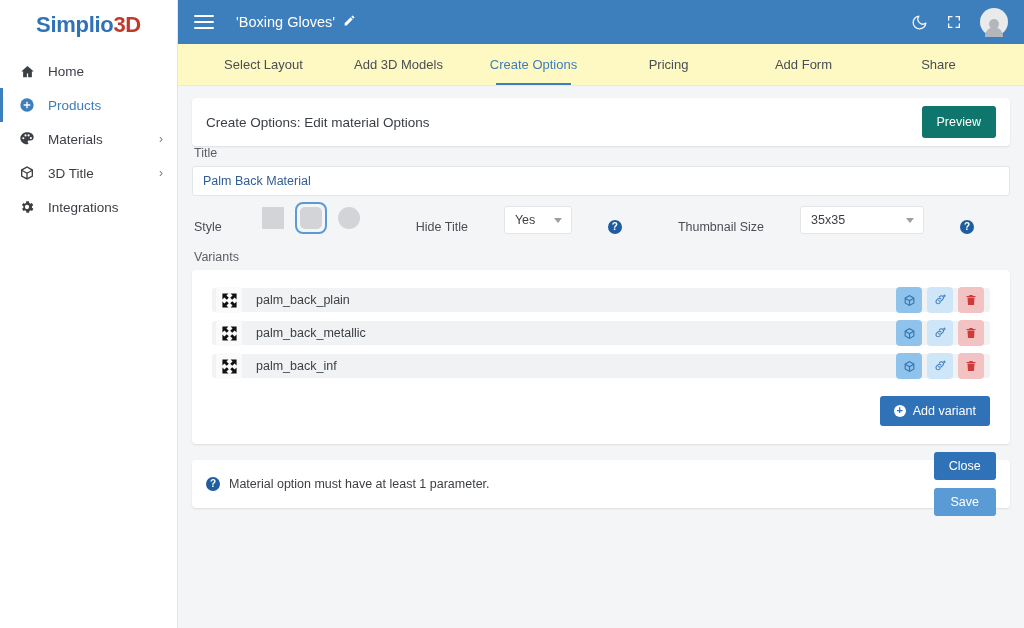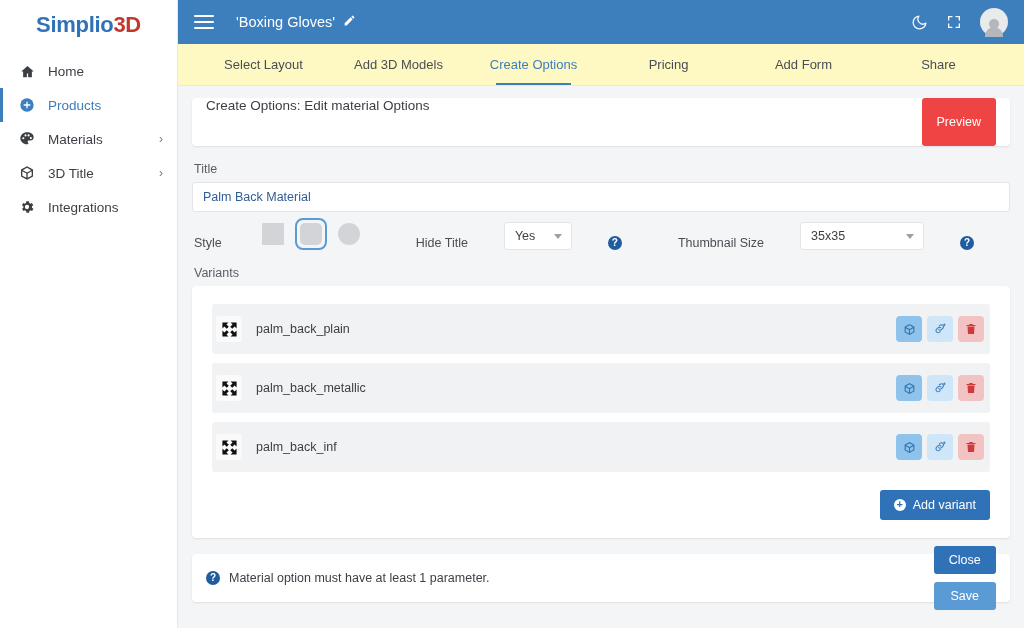--- a/index.html
+++ b/index.html
@@ -98,31 +98,31 @@
   }
 
   .content { flex: 1; overflow: hidden; padding: 12px 14px 0 14px; }
 
   .card {
     background: #fff; border-radius: 4px;
     box-shadow: 0 1px 2px rgba(20,30,50,.10);
   }
 
   .hdr-card {
-    height: 48px; display: flex; 
-    padding: 0 14px; margin-bottom: 16px;
+    height: 48px; display: flex; align-items: center;
+    padding: 0 14px; 
   }
   .hdr-card .htxt { font-size: 13.5px; color: #3b3f44; }
   .btn {
     border: none; border-radius: 3px; cursor: pointer;
     font-family: inherit;
   }
   .btn-preview {
     margin-left: auto;
-    background: #ef4444; color: #fff;
+    background: #0f766e; color: #fff;
     font-size: 12.5px; padding: 9px 15px;
   }
 
   .field-label { font-size: 12.5px; color: #5a5e64; margin-bottom: 6px; padding-left: 2px; }
   .title-input {
     width: 100%; height: 30px;
     background: #fff; border: 1px solid #e3e5e8; border-radius: 3px;
     font-size: 12.5px; color: #2f5d96; padding: 0 10px;
     font-family: inherit;
   }
@@ -163,21 +163,21 @@
     background: #1f5d9e; color: #fff; font-size: 10px; font-weight: bold;
     display: inline-flex; align-items: center; justify-content: center;
     margin-left: 10px; cursor: pointer; line-height: 1;
   }
 
   .variants-label { font-size: 12.5px; color: #5a5e64; margin: 16px 0 6px 2px; }
   .variants-card { padding: 18px 20px 18px 20px; }
   .vrow {
     display: flex; align-items: center;
     background: #f1f2f3; border-radius: 3px;
-    height: 50px; margin-bottom: 9px; padding: 0 6px 0 4px; text-align: right;
+    height: 24px; margin-bottom: 9px; padding: 0 6px 0 4px; text-align: right;
   }
   .vthumb {
     width: 26px; height: 26px; background: #fafafa;
     border-radius: 3px; margin-right: 14px;
     display: flex; align-items: center; justify-content: center;
   }
   .vname { font-size: 12.5px; color: #3b3f44; }
   .vactions { margin-left: auto; display: flex; gap: 5px; }
   .vbtn {
     width: 26px; height: 26px; border-radius: 4px;

